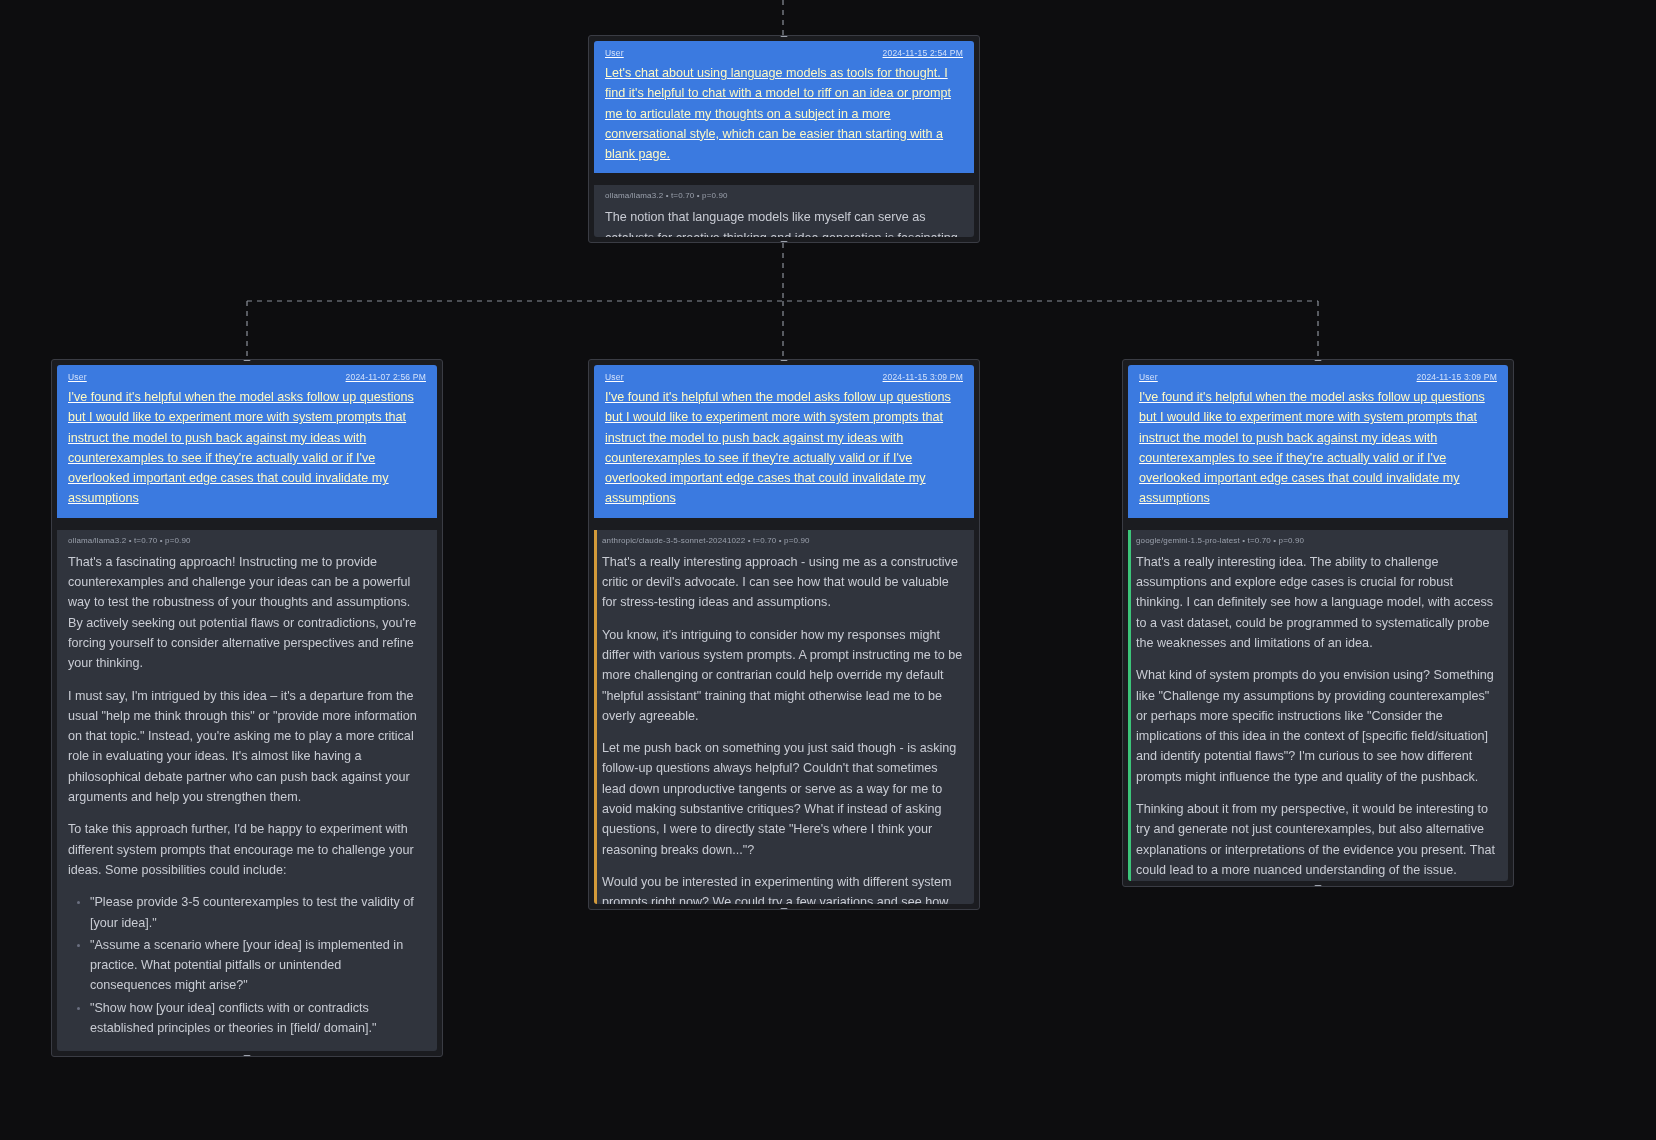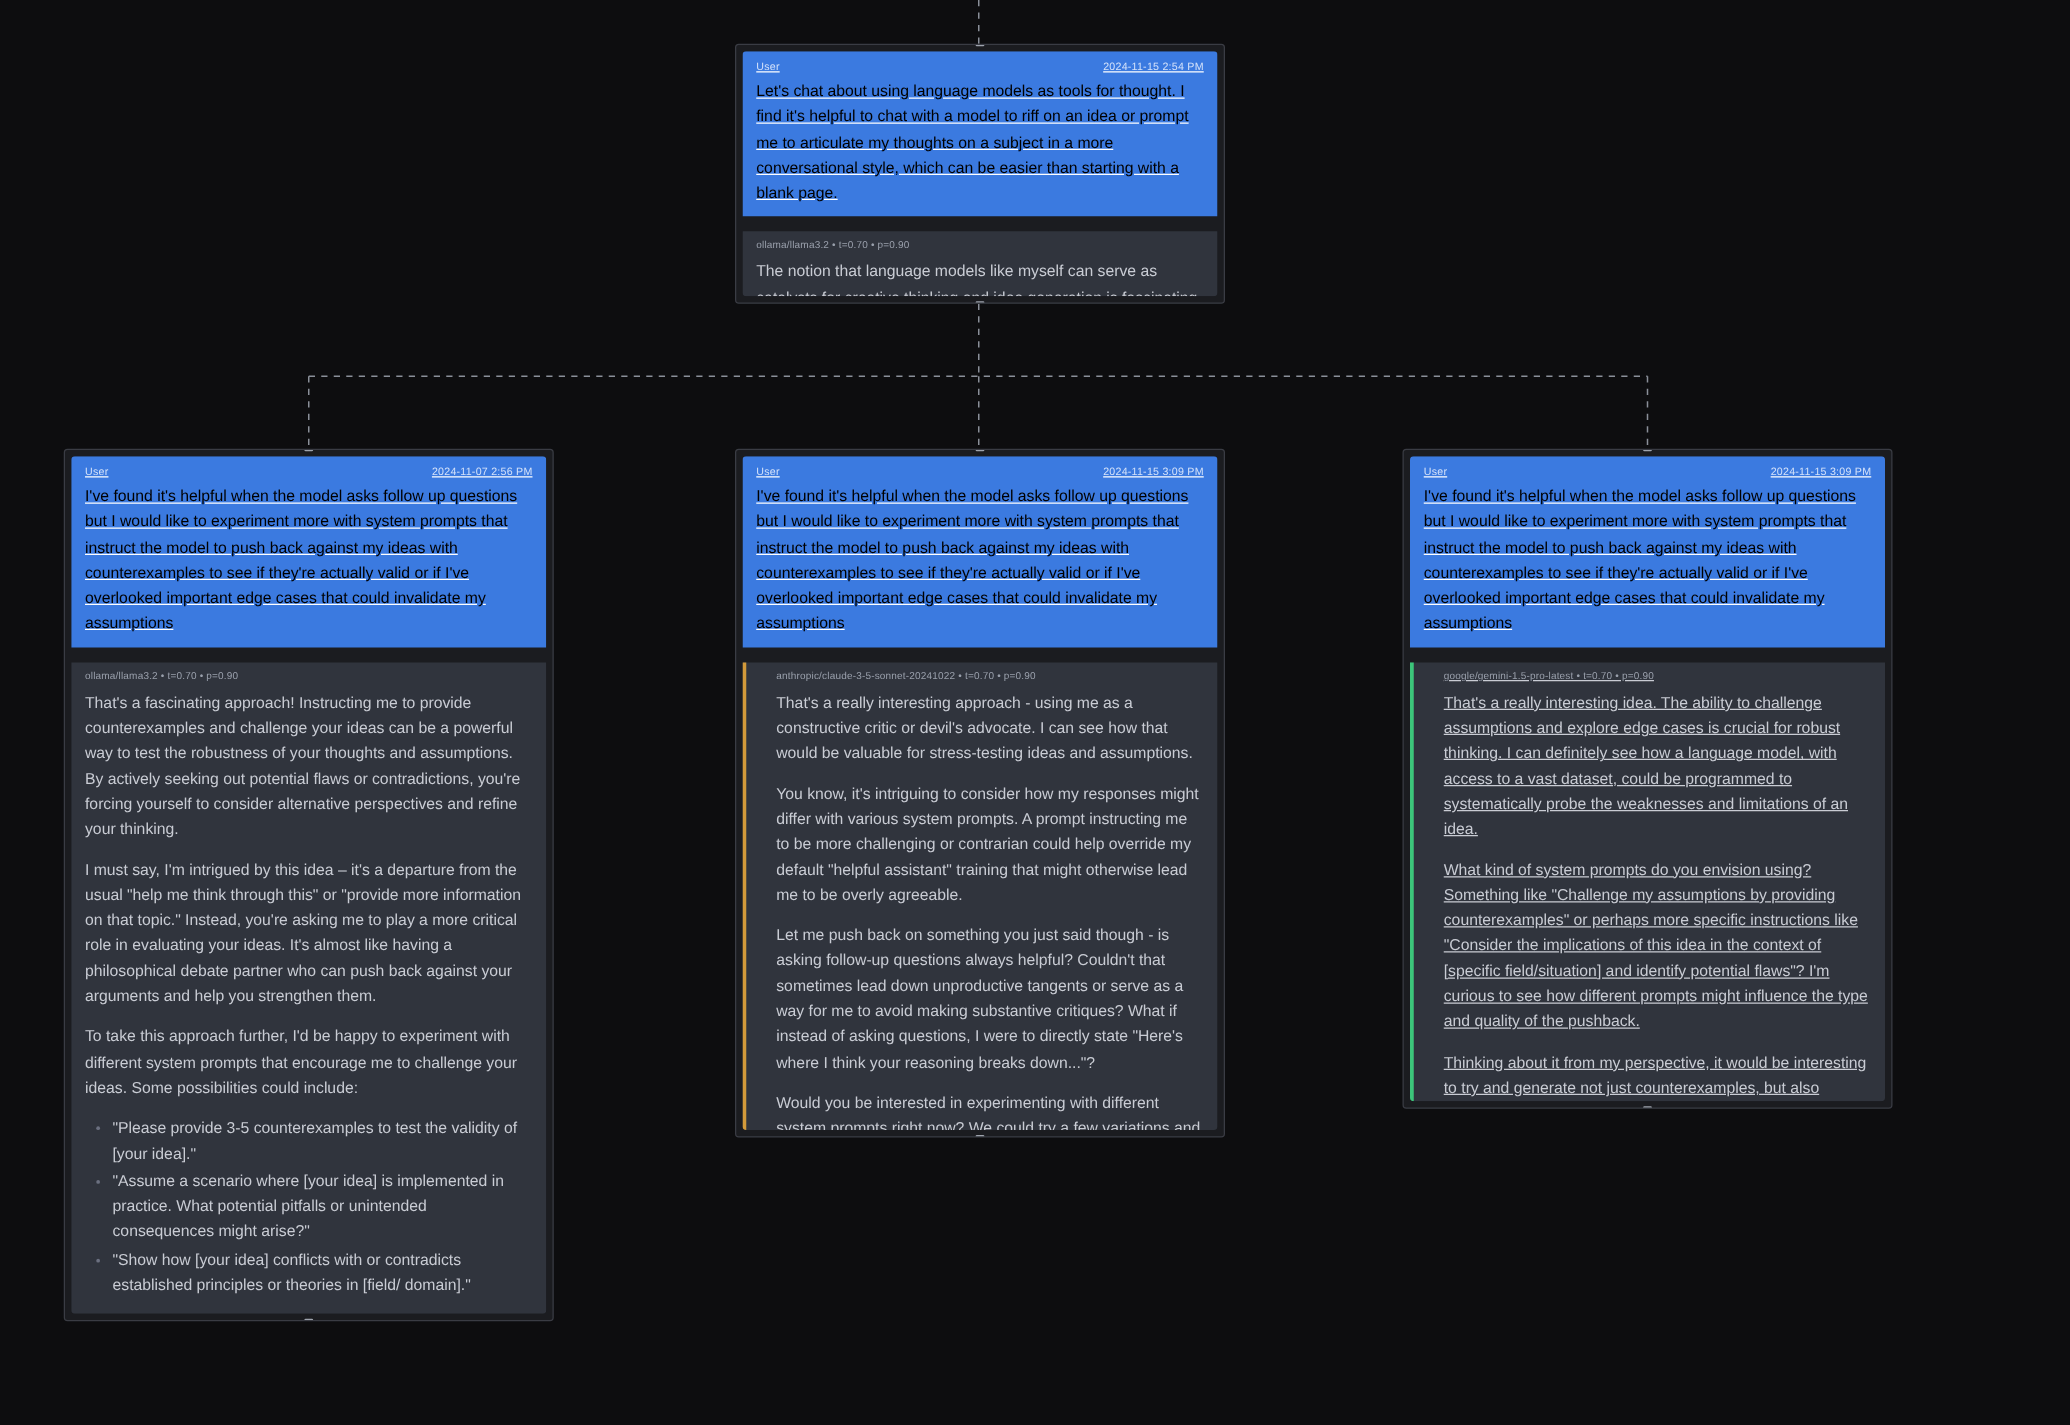--- a/index.html
+++ b/index.html
@@ -62,37 +62,37 @@
     justify-content: space-between;
     align-items: baseline;
     font-size: 8.5px;
     color: #d4e2fa;
     letter-spacing: .2px;
     margin-bottom: 5px;
   }
   .user-text {
     font-size: 12.6px;
     line-height: 20.3px;
-    color: #000000;
+    color: #fef9c3;
   }
 
   
   .asst-block {
     background: #30343d;
     color: #c9ccd4;
     padding: 6px 11px 10px 11px;
     flex: 1 1 auto;
     overflow: hidden;
     border-left: 0 solid transparent;
     margin-top: 12px;
   }
   .asst-block.accent {
     border-left-width: 3px;
     border-left-style: solid;
-    padding-left: 24px;
+    padding-left: 5px;
   }
   .asst-meta {
     font-size: 8px;
     color: #9aa0ac;
     letter-spacing: .15px;
     margin-bottom: 7px;
   }
   .asst-text p {
     margin: 0 0 12px 0;
     font-size: 12.6px;
@@ -232,21 +232,21 @@
   <div class="node" style="left:1122px; top:359px; width:392px; height:528px;">
     <div class="port top"></div>
     <div class="node-inner">
       <div class="user-block">
         <div class="user-head">
           <span>User</span>
           <span>2024-11-15 3:09 PM</span>
         </div>
         <div class="user-text">I've found it's helpful when the model asks follow up questions but I would like to experiment more with system prompts that instruct the model to push back against my ideas with counterexamples to see if they're actually valid or if I've overlooked important edge cases that could invalidate my assumptions</div>
       </div>
-      <div class="asst-block accent" style="border-left-color:#3cc57a;text-decoration:underline;">
+      <div class="asst-block accent" style="border-left-color:#3cc57a;">
         <div class="asst-meta">google/gemini-1.5-pro-latest • t=0.70 • p=0.90</div>
         <div class="asst-text">
           <p>That's a really interesting idea. The ability to challenge assumptions and explore edge cases is crucial for robust thinking. I can definitely see how a language model, with access to a vast dataset, could be programmed to systematically probe the weaknesses and limitations of an idea.</p>
           <p>What kind of system prompts do you envision using? Something like "Challenge my assumptions by providing counterexamples" or perhaps more specific instructions like "Consider the implications of this idea in the context of [specific field/situation] and identify potential flaws"? I'm curious to see how different prompts might influence the type and quality of the pushback.</p>
           <p>Thinking about it from my perspective, it would be interesting to try and generate not just counterexamples, but also alternative explanations or interpretations of the evidence you present. That could lead to a more nuanced understanding of the issue.</p>
           <p>What are some of the edge cases or assumptions you're currently grappling with? Perhaps we can experiment with some prompts together and see how they work in practice.</p>
         </div>
       </div>
     </div>
     <div class="port bottom"></div>

